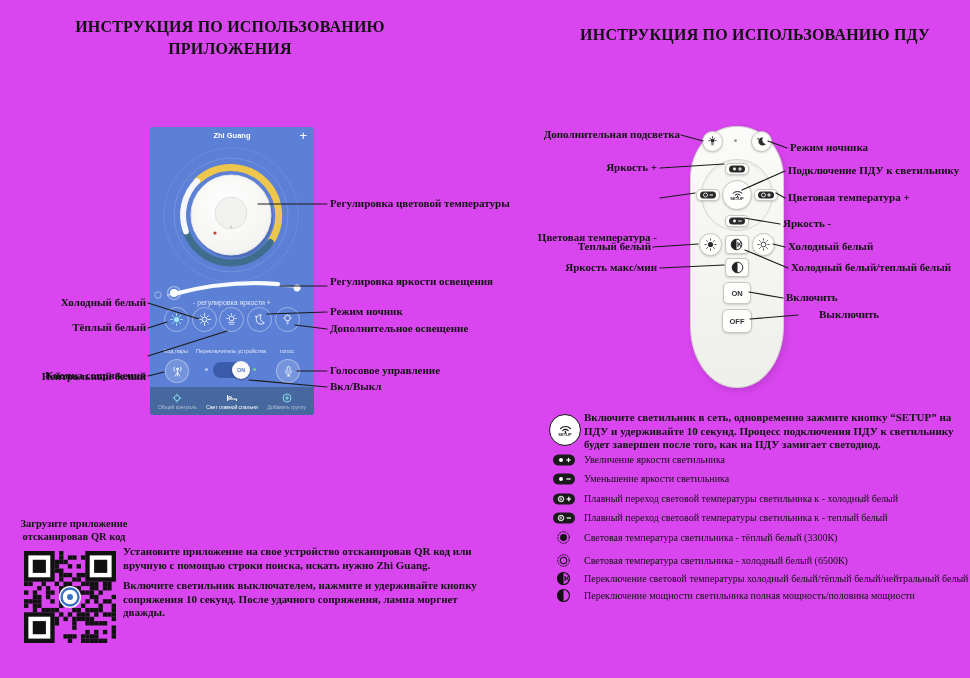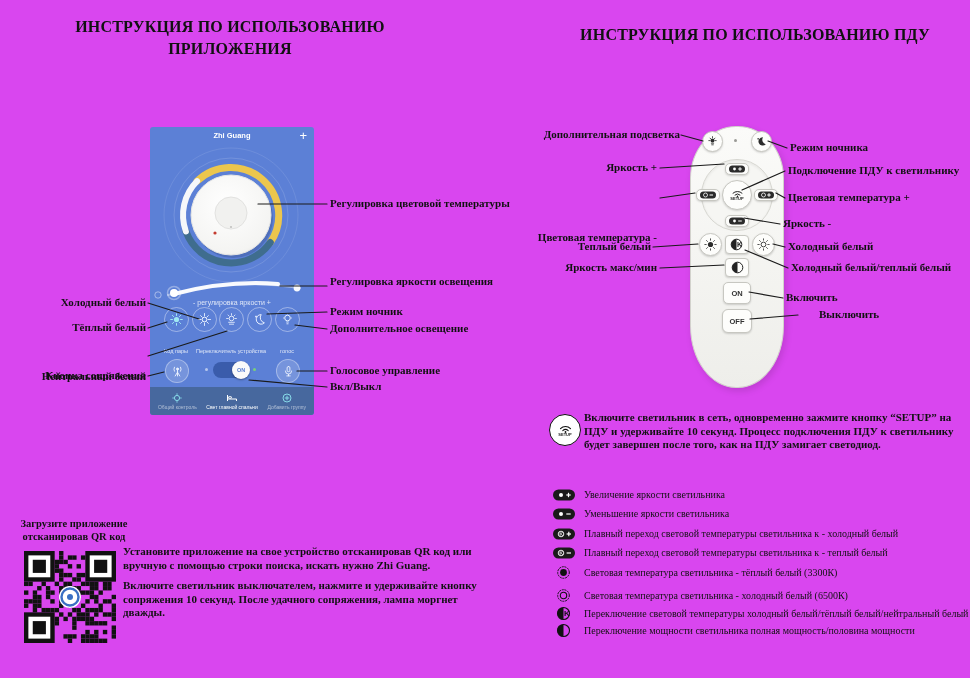--- a/index.html
+++ b/index.html
@@ -46,21 +46,21 @@
   .setup-word{font-family:"Liberation Sans",sans-serif;font-size:4px;font-weight:bold;color:#222;line-height:4px;}
   .onoff{font-family:"Liberation Sans",sans-serif;font-weight:bold;color:#333;}
   
   #qr-caption{position:absolute;left:10px;top:517px;width:128px;text-align:center;font-size:10.5px;font-weight:bold;line-height:13px;}
   #qr-box{position:absolute;left:24px;top:551px;width:92px;height:92px;}
   .para{position:absolute;font-size:11px;font-weight:bold;line-height:13.5px;width:358px;}
   
   #setup-icon{position:absolute;left:549px;top:414px;width:30px;height:30px;border:1.3px solid #111;border-radius:50%;
           display:flex;flex-direction:column;align-items:center;justify-content:center;background:#fff;}
   #setup-note{position:absolute;left:584px;top:411px;width:384px;font-size:11px;font-weight:bold;line-height:13.5px;}
-  .legend-row{position:absolute;left:552px;height:15px;display:flex;align-items:center;gap:9px;margin-top:35px;}
+  .legend-row{position:absolute;left:552px;height:15px;display:flex;align-items:center;gap:9px;}
   .legend-row .ltext{font-size:10px;white-space:nowrap;}
   .licon{display:flex;align-items:center;justify-content:center;width:23px;}
   
   #lines{position:absolute;left:0;top:0;pointer-events:none;}
 </style>
 </head>
 <body>
 
 <div id="canvas">
 

